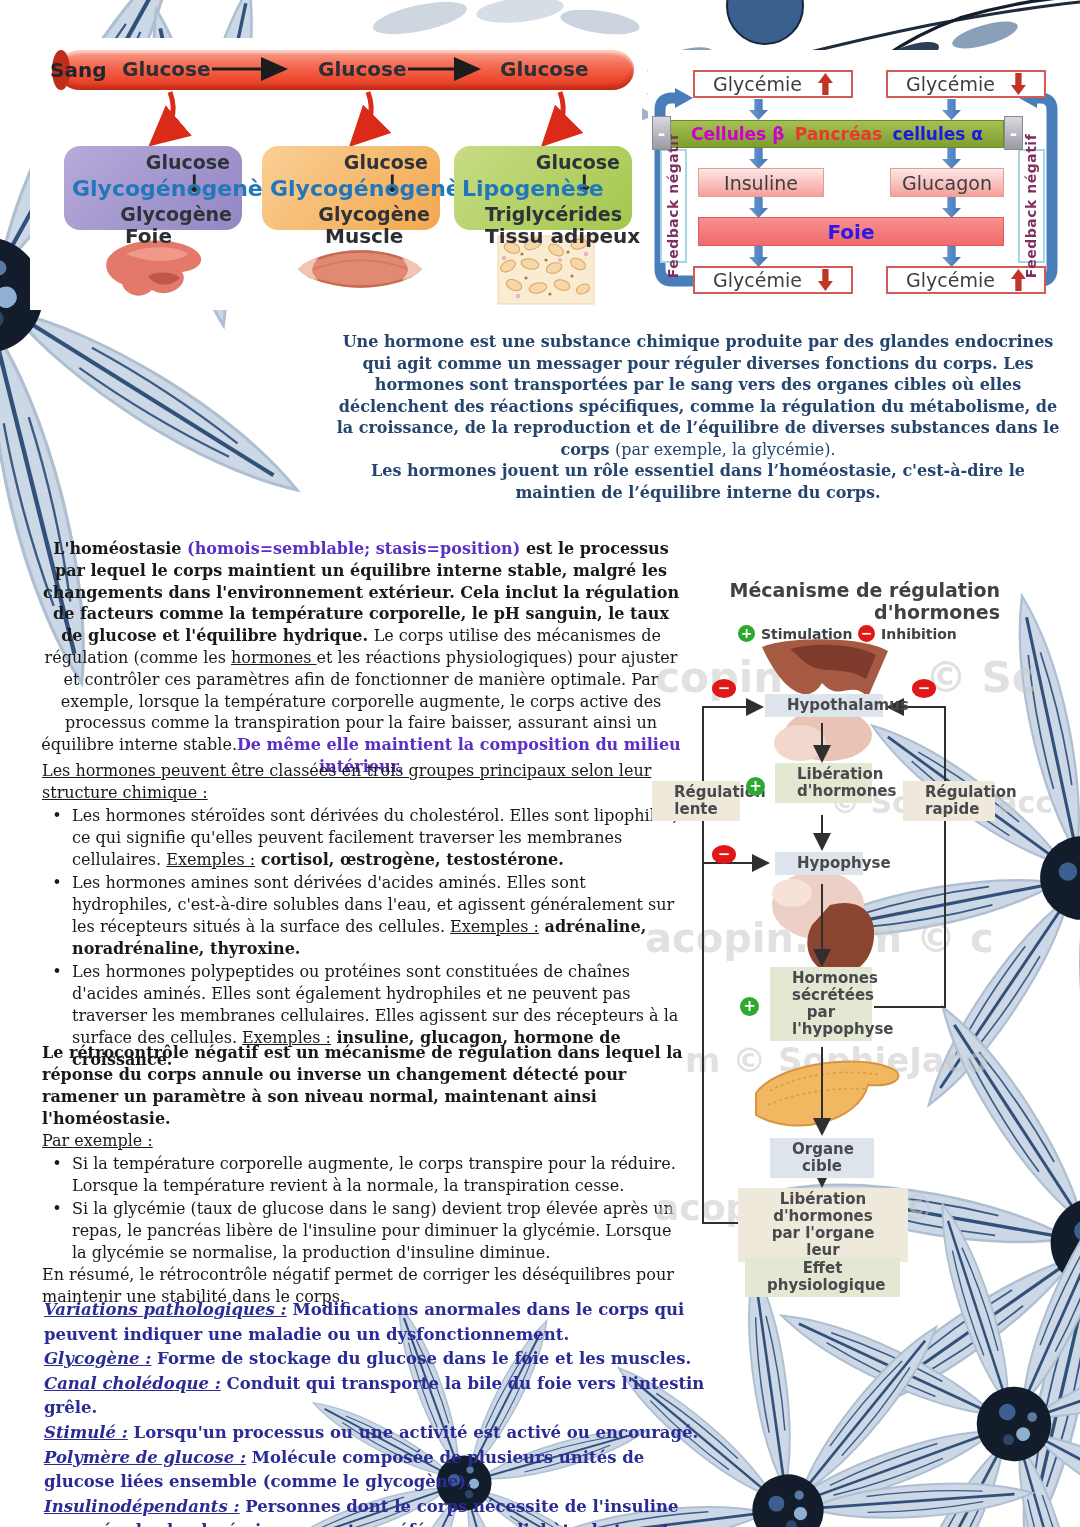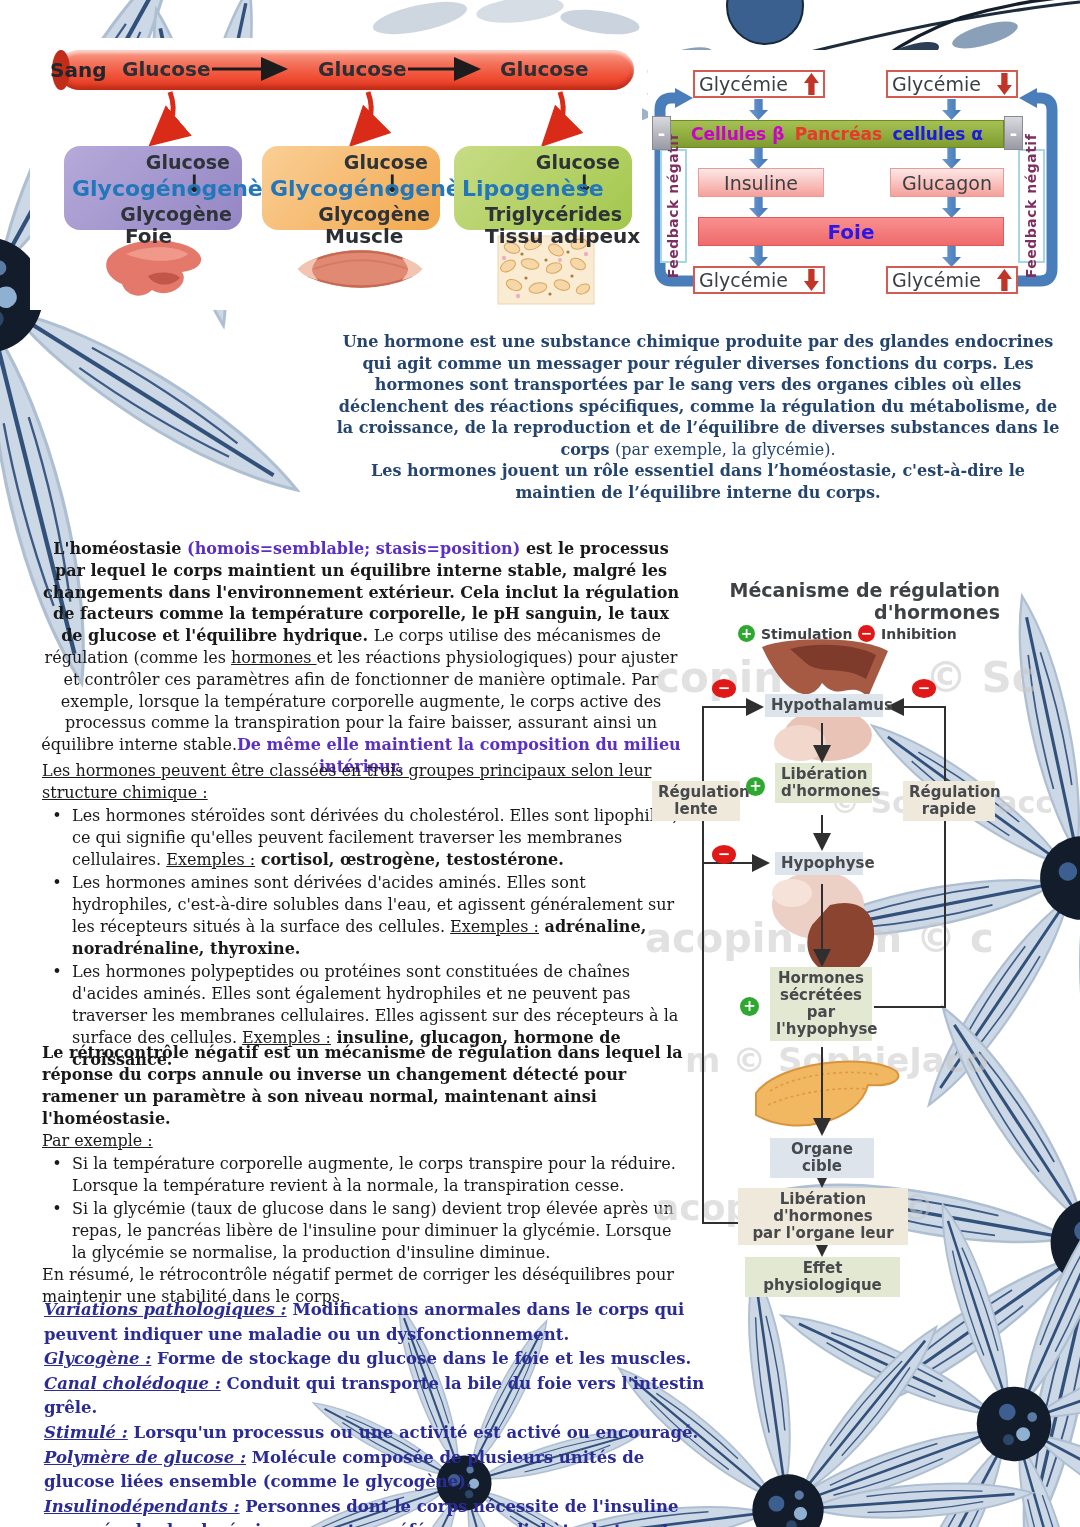--- a/index.html
+++ b/index.html
@@ -24,21 +24,21 @@
           font-family:"DejaVu Sans",sans-serif;font-weight:bold;}
   .metBox .inGlu{position:absolute;right:12px;top:5px;font-size:19px;color:#2e3338;}
   .metBox .dArr{position:absolute;right:38px;top:26px;font-size:24px;color:#222;line-height:1;}
   .metBox .proc{position:absolute;left:8px;top:30px;font-size:22px;color:#2277bb;}
   .metBox .outP{position:absolute;right:10px;bottom:5px;font-size:19px;color:#2e3338;}
   .organLbl{position:absolute;top:186px;font-family:"DejaVu Sans",sans-serif;font-weight:bold;
             font-size:20px;color:#2b2f34;z-index:3;}
   
   #fbPanel{left:648px;top:50px;width:432px;height:266px;background:#fff;z-index:2;
            font-family:"DejaVu Sans",sans-serif;}
-  .glyBox{position:absolute;width:132px;height:28px;background:#fff;border:2px solid #d45a52;
+  .glyBox{position:absolute;width:160px;height:28px;background:#fff;border:2px solid #d45a52;
           display:flex;align-items:center;justify-content:center;gap:16px;
           font-size:19px;color:#3a3f44;z-index:4;}
   .rup,.rdn{display:inline-block;width:15px;height:22px;background:#c13528;}
   .rup{clip-path:polygon(50% 0,100% 45%,71% 45%,71% 100%,29% 100%,29% 45%,0 45%);}
   .rdn{clip-path:polygon(29% 0,71% 0,71% 55%,100% 55%,50% 100%,0 55%,29% 55%);}
   .bdown{position:absolute;width:19px;height:21px;z-index:4;
          background:linear-gradient(90deg,#6d9bd0,#3f74b5);
          clip-path:polygon(28% 0,72% 0,72% 52%,100% 52%,50% 100%,0 52%,28% 52%);}
   #glandBar{position:absolute;left:22px;top:70px;width:334px;height:28px;z-index:4;
             background:linear-gradient(#a6c153,#7f9c2e);border:1px solid #6d8a24;
@@ -82,21 +82,21 @@
          font-family:"DejaVu Sans",sans-serif;}
   #mechTitle{position:absolute;left:0px;top:4px;width:310px;text-align:right;font-weight:bold;
              font-size:19px;line-height:22px;color:#3f4245;z-index:3;}
   .legRow{position:absolute;top:50px;display:flex;align-items:center;gap:6px;z-index:3;
           font-weight:bold;font-size:14px;color:#3f4245;}
   .cirP,.cirM{width:17px;height:17px;border-radius:50%;color:#fff;font-size:14px;line-height:16px;
               text-align:center;font-weight:bold;}
   .cirP{background:#2fa832;}
   .cirM{background:#e01818;}
   .mNode{position:absolute;z-index:3;text-align:center;font-weight:bold;font-size:15px;
-         line-height:17px;color:#47494c;padding:3px 6px;}
+         line-height:17px;color:#47494c;padding:3px 22px;}
   .bgBlue{background:#dde4ec;}
   .bgGreen{background:#e2e8d2;}
   .bgCream{background:#eee9da;}
   .mSign{position:absolute;z-index:4;width:24px;height:19px;border-radius:50%;color:#fff;
          font-weight:bold;text-align:center;line-height:18px;font-size:15px;}
   .sRed{background:#e01818;}
   .sGreen{background:#2fa832;width:19px;border-radius:50%;}
 </style>
 </head>
 <body>

